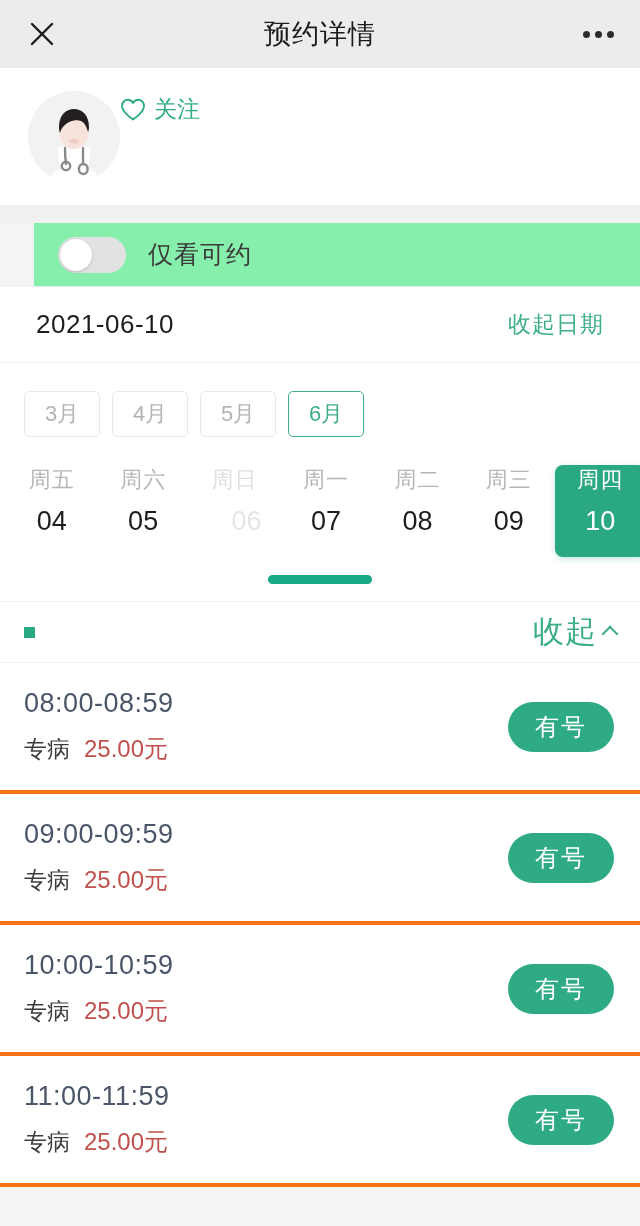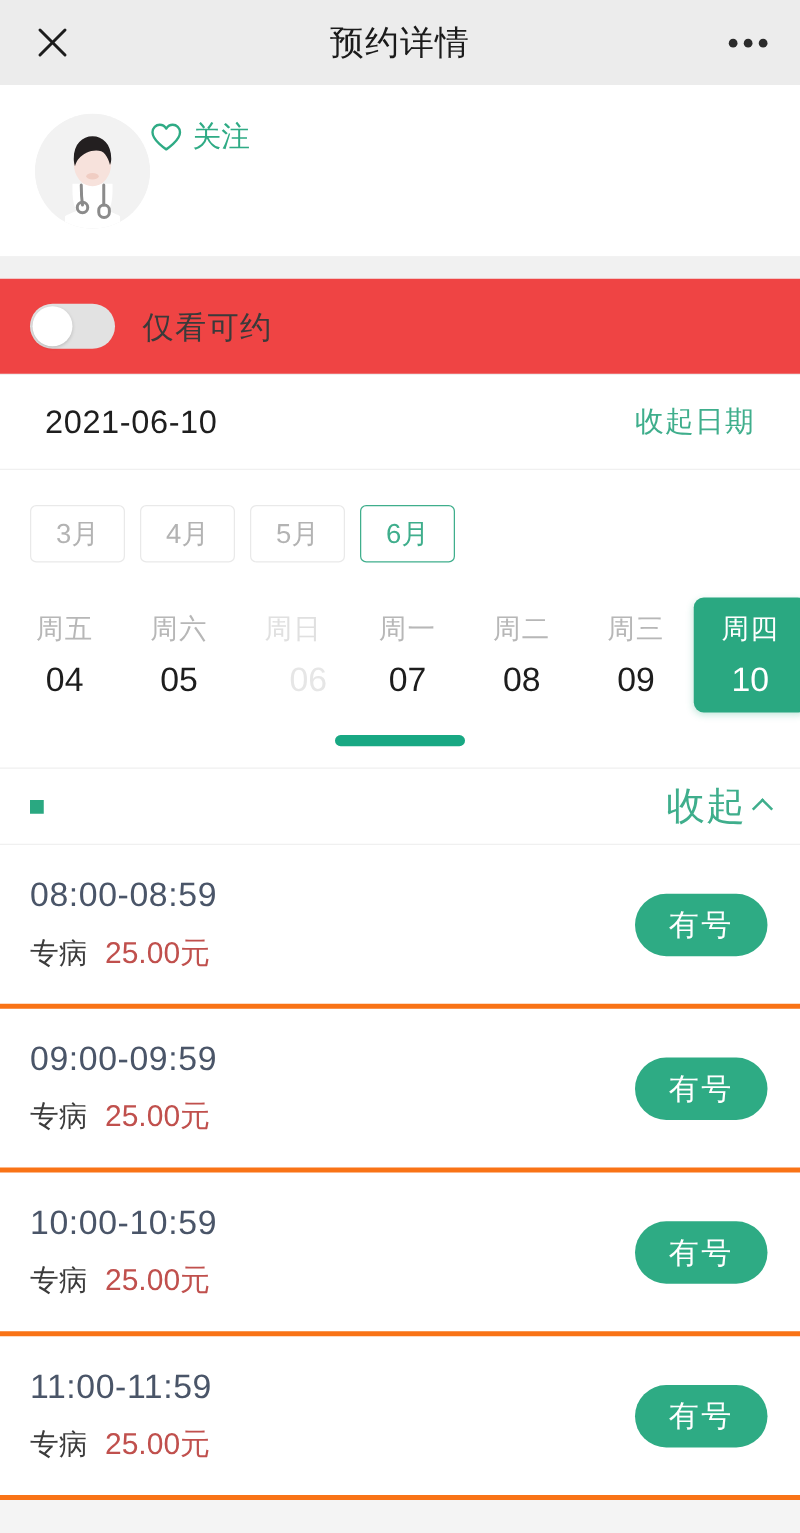--- a/index.html
+++ b/index.html
@@ -110,26 +110,27 @@
     align-self: flex-start;
     margin-top: 26px;
   }
   .follow svg { display: block; }
 
   
   .gap { background: #f1f1f1; height: 18px; }
 
   
   .toggle-row {
-    background: #ef4444;
-    height: 77px;
+    background: #86efac;
+    height: 64px;
     display: flex;
     align-items: center;
     padding: 0 24px;
     border-bottom: 1px solid #efefef;
+    margin-left: 34px;
   }
   .switch {
     width: 68px;
     height: 36px;
     border-radius: 18px;
     background: #e2e2e2;
     position: relative;
     flex: 0 0 auto;
   }
   .switch .knob {
@@ -200,21 +201,20 @@
     display: flex;
     margin-top: 28px;
     padding: 0 0 0 6px;
   }
   .day {
     flex: 1 1 0;
     height: 92px;
     display: flex;
     flex-direction: column;
     align-items: center;
-    justify-content: center;
     gap: 11px;
     border-radius: 8px;
   }
   .day .wd {
     font-size: 22px;
     color: #b7b7b7;
     letter-spacing: 1px;
   }
   .day .dn {
     font-size: 27px;

